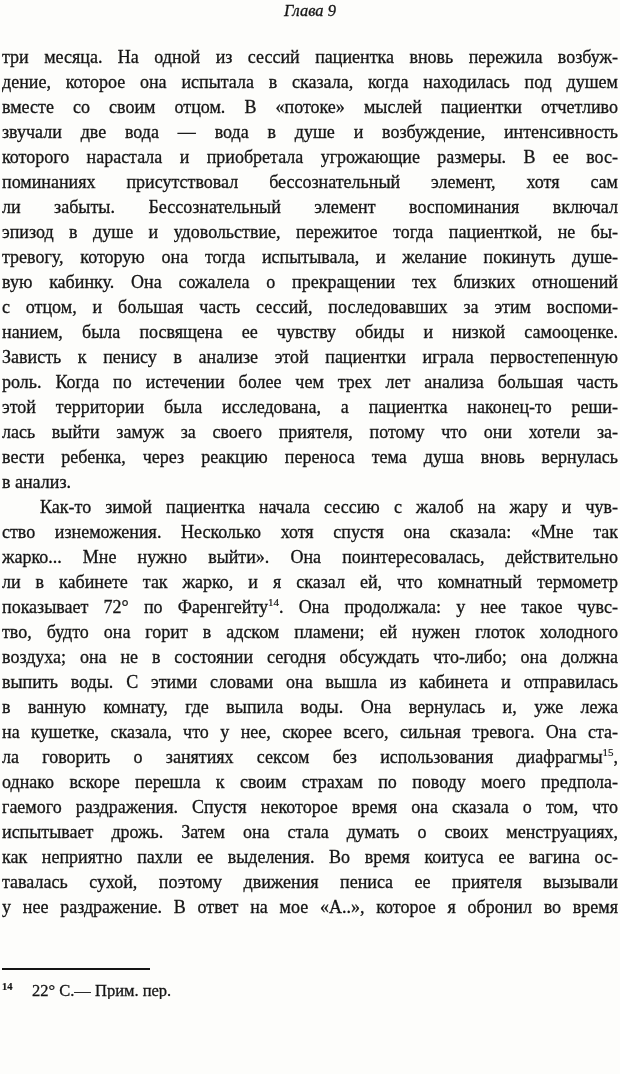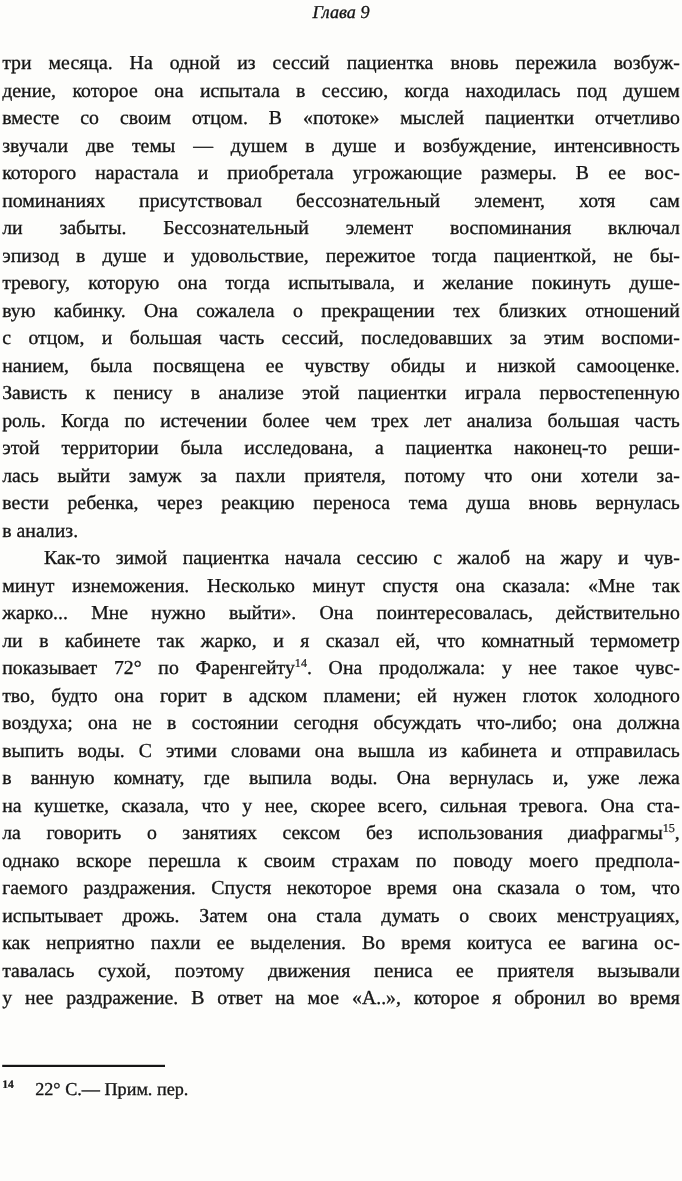--- a/index.html
+++ b/index.html
@@ -82,40 +82,40 @@
 </head>
 <body>
 
 <div class="page">
 
   <div class="running-head">Глава 9</div>
 
   <div class="body-text">
 
     <div class="line">три месяца. На одной из сессий пациентка вновь пережила возбуж-</div>
-    <div class="line">дение, которое она испытала в сессию, когда находилась под душем</div>
+    <div class="line">дение, которое она испытала в сказала, когда находилась под душем</div>
     <div class="line">вместе со своим отцом. В «потоке» мыслей пациентки отчетливо</div>
-    <div class="line">звучали две темы — душем в душе и возбуждение, интенсивность</div>
+    <div class="line">звучали две вода — вода в душе и возбуждение, интенсивность</div>
     <div class="line">которого нарастала и приобретала угрожающие размеры. В ее вос-</div>
     <div class="line">поминаниях присутствовал бессознательный элемент, хотя сам</div>
     <div class="line">ли забыты. Бессознательный элемент воспоминания включал</div>
     <div class="line">эпизод в душе и удовольствие, пережитое тогда пациенткой, не бы-</div>
     <div class="line">тревогу, которую она тогда испытывала, и желание покинуть душе-</div>
     <div class="line">вую кабинку. Она сожалела о прекращении тех близких отношений</div>
     <div class="line">с отцом, и большая часть сессий, последовавших за этим воспоми-</div>
     <div class="line">нанием, была посвящена ее чувству обиды и низкой самооценке.</div>
     <div class="line">Зависть к пенису в анализе этой пациентки играла первостепенную</div>
     <div class="line">роль. Когда по истечении более чем трех лет анализа большая часть</div>
     <div class="line">этой территории была исследована, а пациентка наконец-то реши-</div>
-    <div class="line">лась выйти замуж за пахли приятеля, потому что они хотели за-</div>
+    <div class="line">лась выйти замуж за своего приятеля, потому что они хотели за-</div>
     <div class="line">вести ребенка, через реакцию переноса тема душа вновь вернулась</div>
     <div class="line para-end">в анализ.</div>
 
     <div class="line indent">Как-то зимой пациентка начала сессию с жалоб на жару и чув-</div>
-    <div class="line">минут изнеможения. Несколько минут спустя она сказала: «Мне так</div>
+    <div class="line">ство изнеможения. Несколько хотя спустя она сказала: «Мне так</div>
     <div class="line">жарко... Мне нужно выйти». Она поинтересовалась, действительно</div>
     <div class="line">ли в кабинете так жарко, и я сказал ей, что комнатный термометр</div>
     <div class="line"><span>показывает 72° по Фаренгейту</span><sup class="ref">14</sup><span>. Она продолжала: у нее такое чувс-</span></div>
     <div class="line">тво, будто она горит в адском пламени; ей нужен глоток холодного</div>
     <div class="line">воздуха; она не в состоянии сегодня обсуждать что-либо; она должна</div>
     <div class="line">выпить воды. С этими словами она вышла из кабинета и отправилась</div>
     <div class="line">в ванную комнату, где выпила воды. Она вернулась и, уже лежа</div>
     <div class="line">на кушетке, сказала, что у нее, скорее всего, сильная тревога. Она ста-</div>
     <div class="line"><span>ла говорить о занятиях сексом без использования диафрагмы</span><sup class="ref">15</sup><span>,</span></div>
     <div class="line">однако вскоре перешла к своим страхам по поводу моего предпола-</div>

